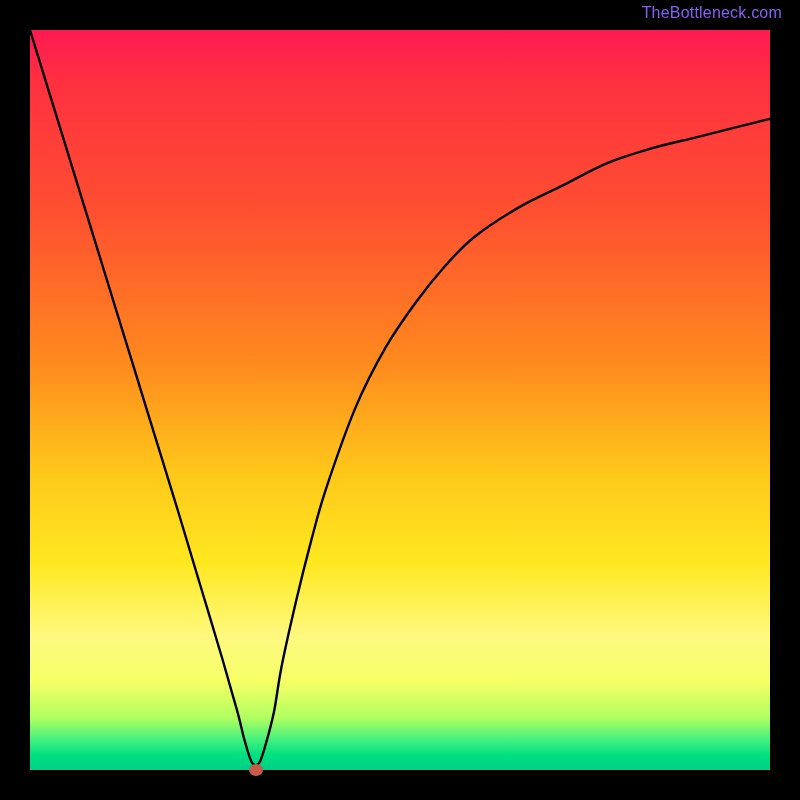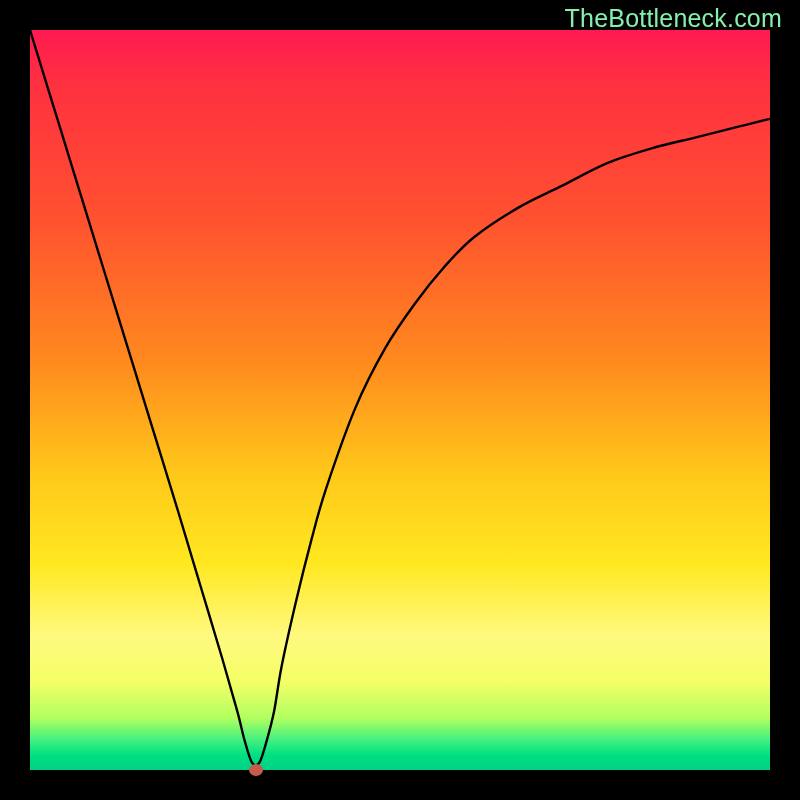--- a/index.html
+++ b/index.html
@@ -51,22 +51,22 @@
     width: 14px;
     height: 12px;
     background: #c85a4a;
     border-radius: 50%;
     transform: translate(-50%, -50%);
   }
   .watermark {
     position: absolute;
     top: 4px;
     right: 18px;
-    color: #86efac;
-    font-size: 25px;
+    color: #8b5cf6;
+    font-size: 16px;
     font-weight: 500;
     letter-spacing: 0.2px;
   }
 </style>
 </head>
 <body>
 
 <div class="chart-wrap">
 
   <div class="plot-area">

